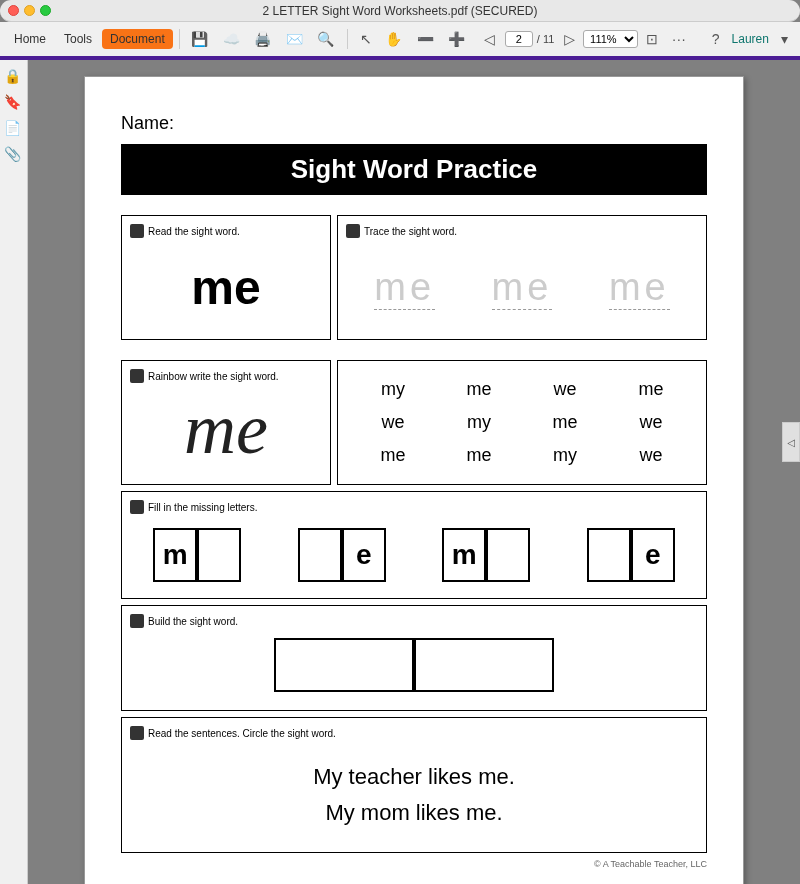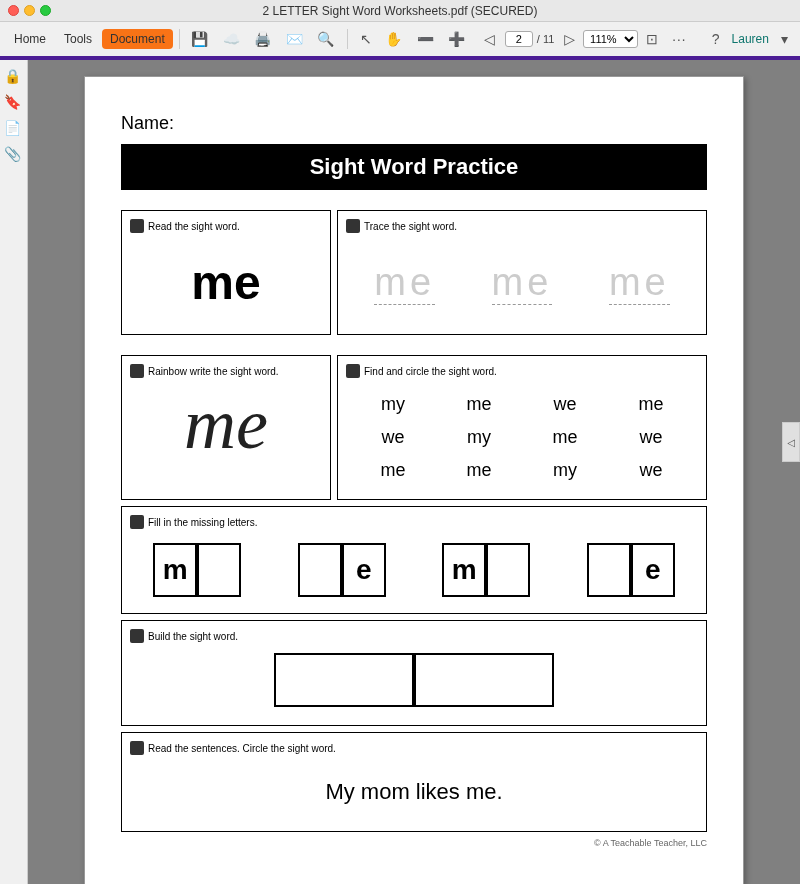--- a/index.html
+++ b/index.html
@@ -12,20 +12,21 @@
 
     
     .titlebar {
       background: #e8e8e8;
       height: 22px;
       display: flex;
       align-items: center;
       padding: 0 8px;
       border-bottom: 1px solid #ccc;
       position: relative;
+      border-radius: 11px;
     }
     .titlebar-dots {
       display: flex;
       gap: 5px;
       margin-right: 10px;
     }
     .dot {
       width: 11px; height: 11px;
       border-radius: 50%;
     }
@@ -149,21 +150,21 @@
       font-size: 18px;
       margin-bottom: 10px;
       font-family: Arial, sans-serif;
     }
 
     .page-title-bar {
       background: black;
       color: white;
       text-align: center;
       padding: 10px;
-      font-size: 22px;
+      font-size: 26px;
       font-weight: bold;
       font-family: Arial, sans-serif;
       margin-bottom: 14px;
     }
 
     
     .sections-row {
       display: flex;
       gap: 6px;
       margin-bottom: 6px;
@@ -454,24 +455,20 @@
 
       <div class="sections-row">
         <div class="section-box rainbow-box">
           <div class="section-label">
             <span class="section-icon"></span>
             <span>Rainbow write the sight word.</span>
           </div>
           <div class="rainbow-word">me</div>
         </div>
         <div class="section-box find-box">
-          <div class="section-label">
-            <span class="section-icon"></span>
-            <span>Find and circle the sight word.</span>
-          </div>
           <div class="find-grid">
             <span class="find-word">my</span>
             <span class="find-word">me</span>
             <span class="find-word">we</span>
             <span class="find-word">me</span>
             <span class="find-word">we</span>
             <span class="find-word">my</span>
             <span class="find-word">me</span>
             <span class="find-word">we</span>
             <span class="find-word">me</span>
@@ -517,20 +514,21 @@
           <div class="build-cell"></div>
         </div>
       </div>
 
       <div class="read-sent-section">
         <div class="section-label">
           <span class="section-icon"></span>
           <span>Read the sentences. Circle the sight word.</span>
         </div>
         <div class="sentences">
+          <div class="sentence">My teacher likes me.</div>
           <div class="sentence">My mom likes me.</div>
         </div>
       </div>
 
       <div class="copyright">© A Teachable Teacher, LLC</div>
     </div>
 
     <div class="cut-section">
       
       

